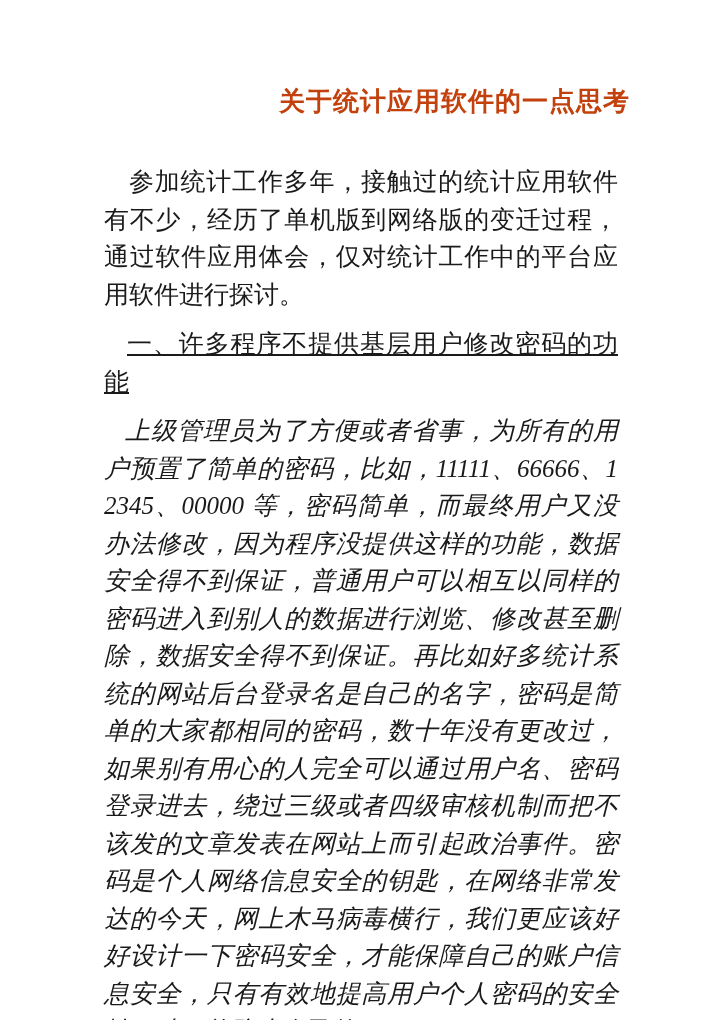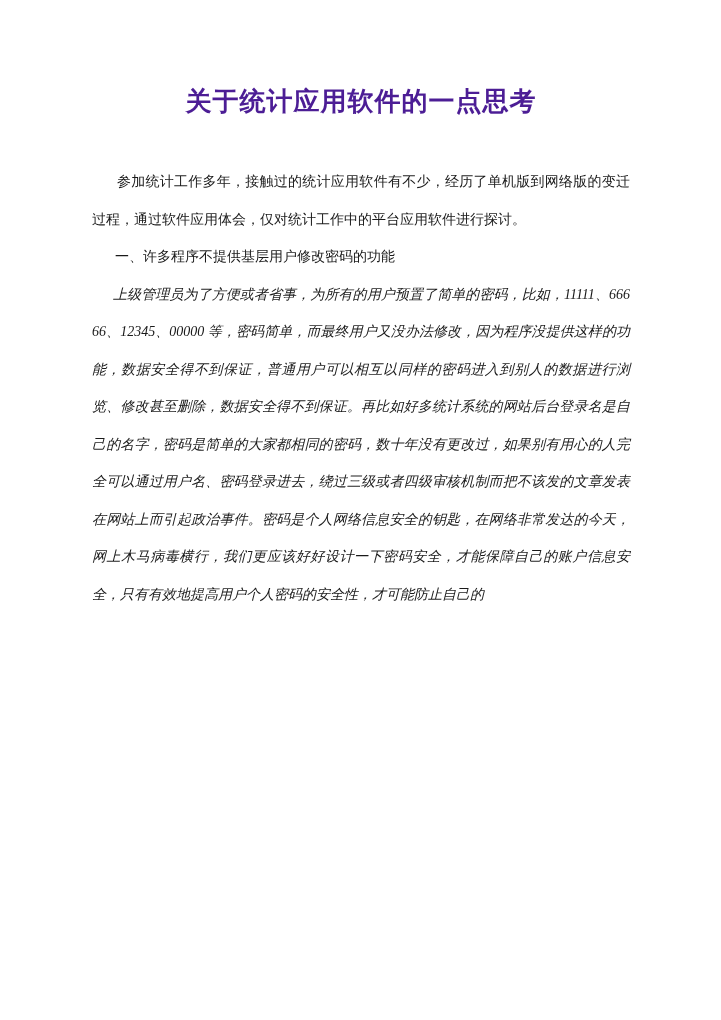--- a/index.html
+++ b/index.html
@@ -16,35 +16,35 @@
     padding: 84px 91px 0 92px;
     overflow: hidden;
     font-family: "Liberation Serif", "DejaVu Serif", serif;
     color: #1a1a1a;
   }
   .doc-title {
     margin: 0 0 43px 0;
     font-size: 26px;
     line-height: 36px;
     font-weight: bold;
-    text-align: center;
+    text-align: right;
     letter-spacing: 1px;
-    color: #4c1d95;
+    color: #c2410c;
   }
   .doc-body p {
-    margin: 0;
-    font-size: 14px;
+    margin: 12px;
+    font-size: 25px;
     line-height: 37.5px;
     text-align: justify;
     text-justify: inter-ideograph;
     word-break: break-all;
   }
   .para-1 { text-indent: 25px; }
   .para-2 { text-indent: 16px; }
-  .section-heading { text-indent: 23px; }
+  .section-heading { text-indent: 23px; text-decoration: underline; }
   .para-3 { text-indent: 21px; font-style: italic; }
 </style>
 </head>
 <body>
 
 <div class="page">
   <h1 class="doc-title">关于统计应用软件的一点思考</h1>
 
   <div class="doc-body">
     <p class="para-1">参加统计工作多年，接触过的统计应用软件有不少，经历了单机版到网络版的变迁过程，通过软件应用体会，仅对统计工作中的平台应用软件进行探讨。</p>

